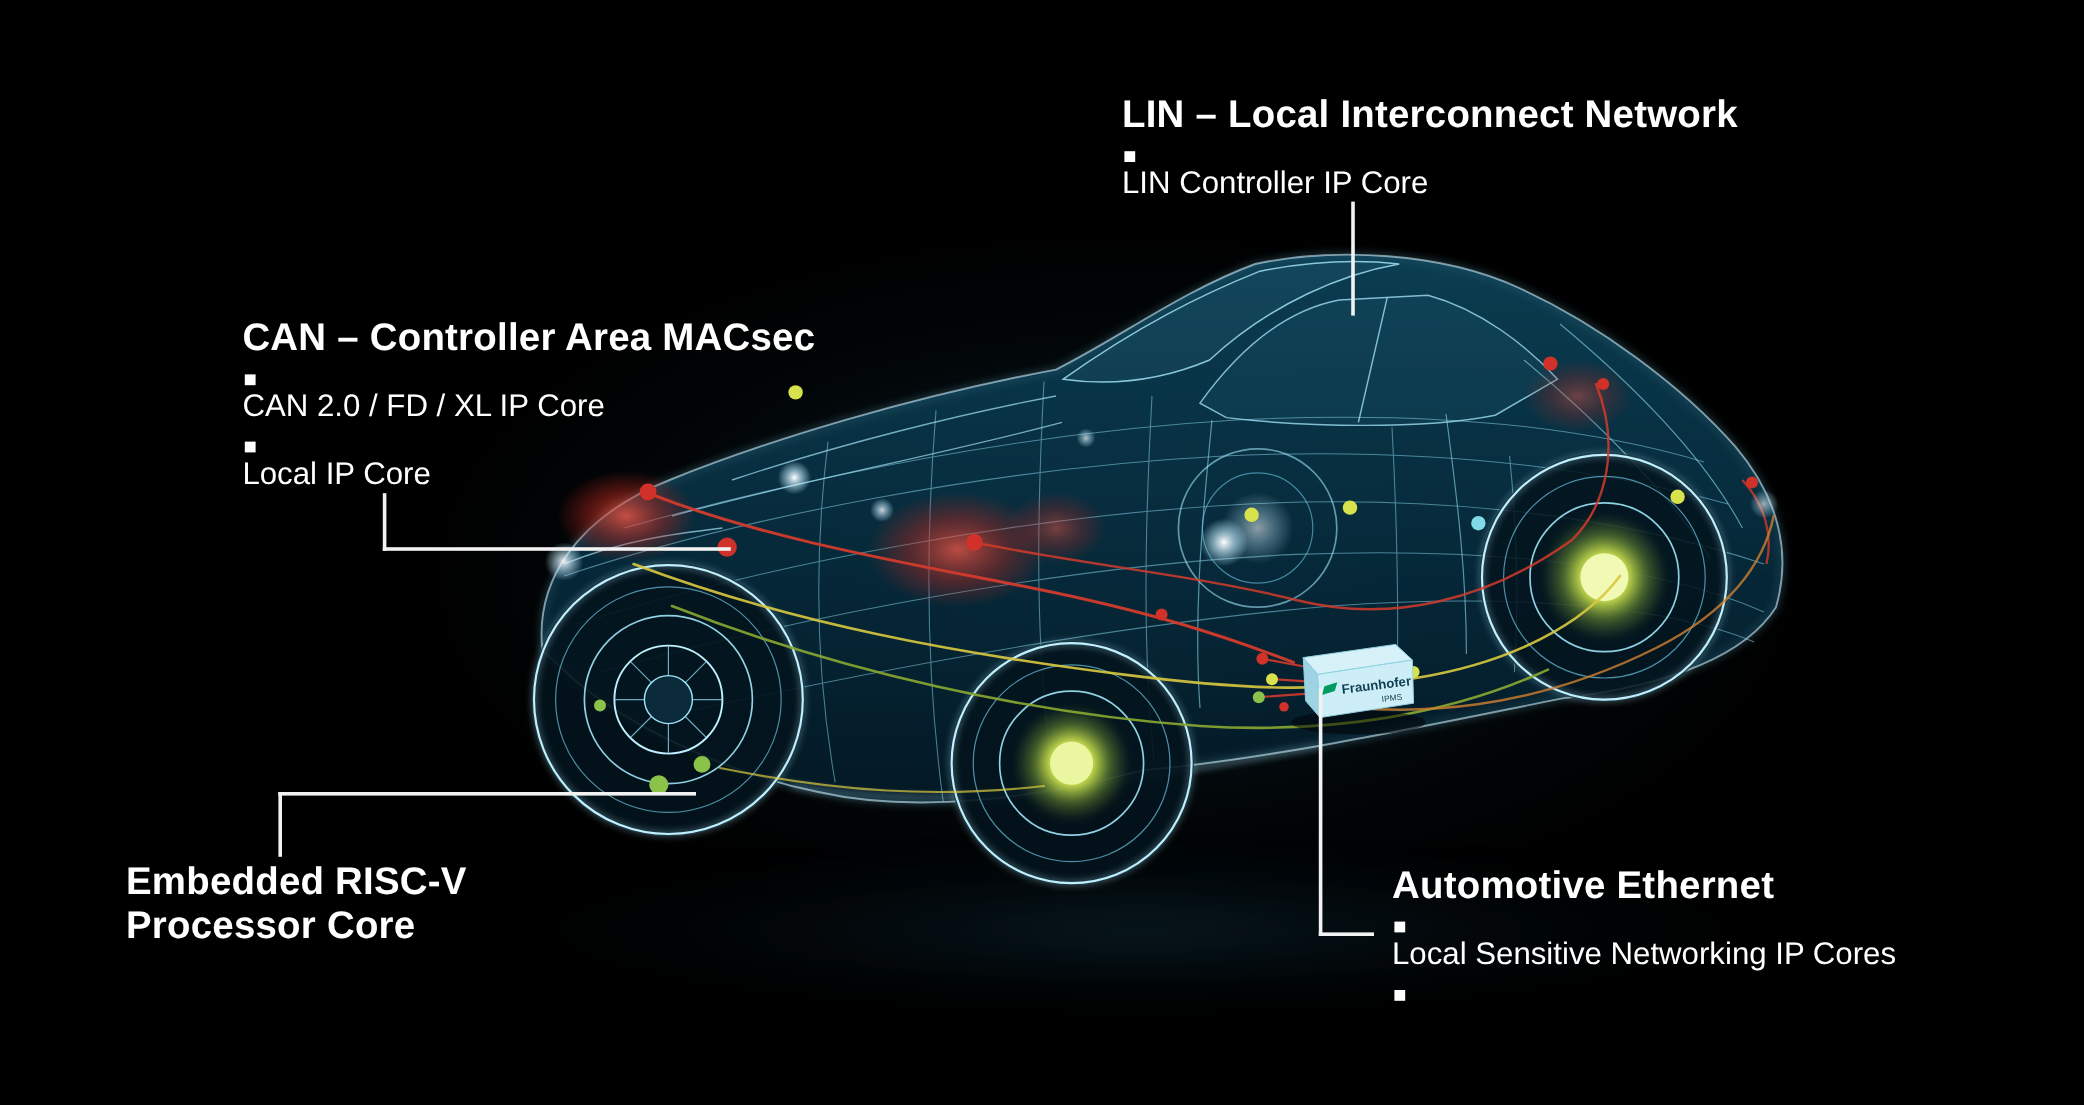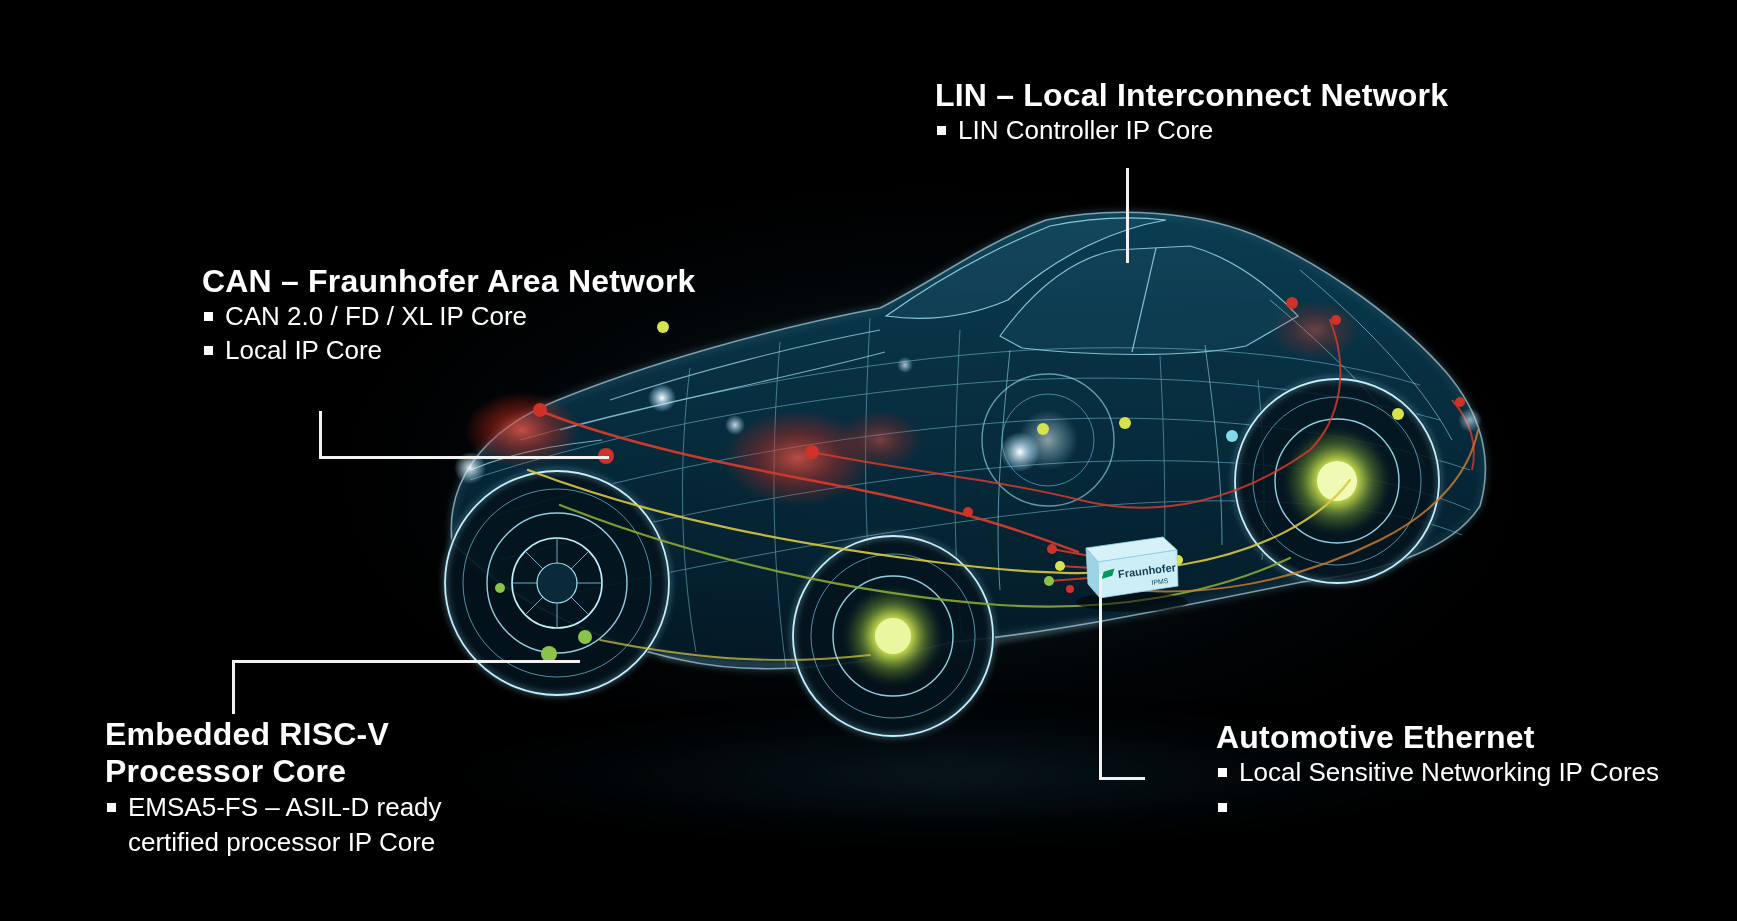--- a/index.html
+++ b/index.html
@@ -2,21 +2,21 @@
 <html><head>
 <meta charset="utf-8">
 <style>
   html,body{margin:0;padding:0;background:#000;}
   body{width:1737px;height:921px;overflow:hidden;font-family:"Liberation Sans",sans-serif;}
   .stage{position:relative;width:1737px;height:921px;background:#000;}
   svg.car{position:absolute;left:0;top:0;z-index:1;}
   .seg{position:absolute;background:#f2f2f2;z-index:3;}
   .ann{position:absolute;color:#fff;z-index:4;}
   .ann .title{font-weight:bold;font-size:32px;line-height:35px;letter-spacing:.2px;white-space:nowrap;}
-  .ann .row{display:flex;align-items:flex-start;font-size:26px;line-height:34px;}
+  .ann .row{display:flex;align-items:flex-start;font-size:26px;line-height:34px;flex-direction:column;}
   .ann .row .txt{white-space:nowrap;}
   .blt{width:9px;height:9px;background:#fff;margin:13px 12px 0 2px;flex:none;}
   #ann-riscv .title{line-height:37px;}
   #ann-riscv .row{line-height:35px;}
   #ann-riscv .row .txt{white-space:normal;max-width:350px;}
   #ann-ethernet .row{line-height:35px;}
 </style>
 </head>
 <body>
 
@@ -219,41 +219,37 @@
 
   <section class="ann" id="ann-lin" style="left:935px;top:78px">
     <div class="title">LIN – Local Interconnect Network</div>
     <div class="row">
       <span class="blt"></span>
       <span class="txt">LIN Controller IP Core</span>
     </div>
   </section>
 
   <section class="ann" id="ann-can" style="left:202px;top:264px">
-    <div class="title">CAN – Fraunhofer Area Network</div>
+    <div class="title">CAN – Controller Area MACsec</div>
     <div class="row">
       <span class="blt"></span>
       <span class="txt">CAN 2.0 / FD / XL IP Core</span>
     </div>
     <div class="row">
       <span class="blt"></span>
       <span class="txt">Local IP Core</span>
     </div>
   </section>
 
   <section class="ann" id="ann-riscv" style="left:105px;top:716px">
     <div class="title">Embedded RISC-V</div>
     <div class="title">Processor Core</div>
-    <div class="row">
-      <span class="blt"></span>
-      <span class="txt">EMSA5-FS – ASIL-D ready certified processor IP Core</span>
-    </div>
-  </section>
-
-  <section class="ann" id="ann-ethernet" style="left:1216px;top:720px">
+  </section>
+
+  <section class="ann" id="ann-ethernet" style="left:1160px;top:720px">
     <div class="title">Automotive Ethernet</div>
     <div class="row">
       <span class="blt"></span>
       <span class="txt">Local Sensitive Networking IP Cores</span>
     </div>
     <div class="row">
       <span class="blt"></span>
     </div>
   </section>
 

